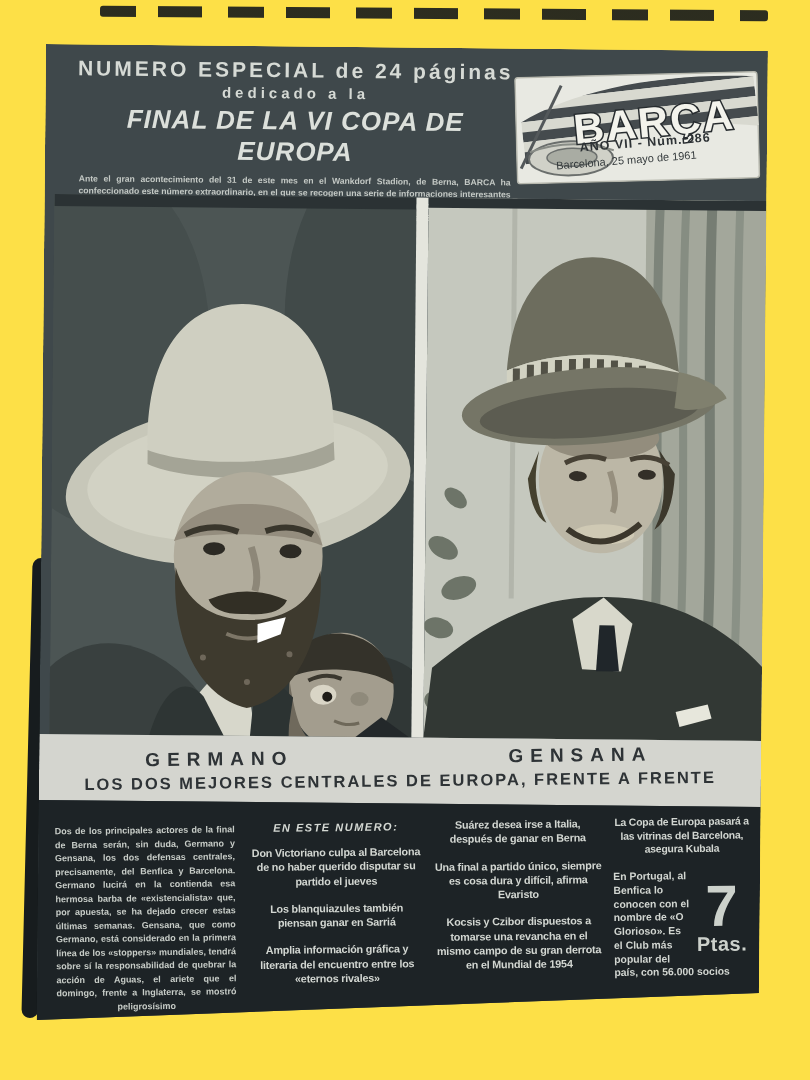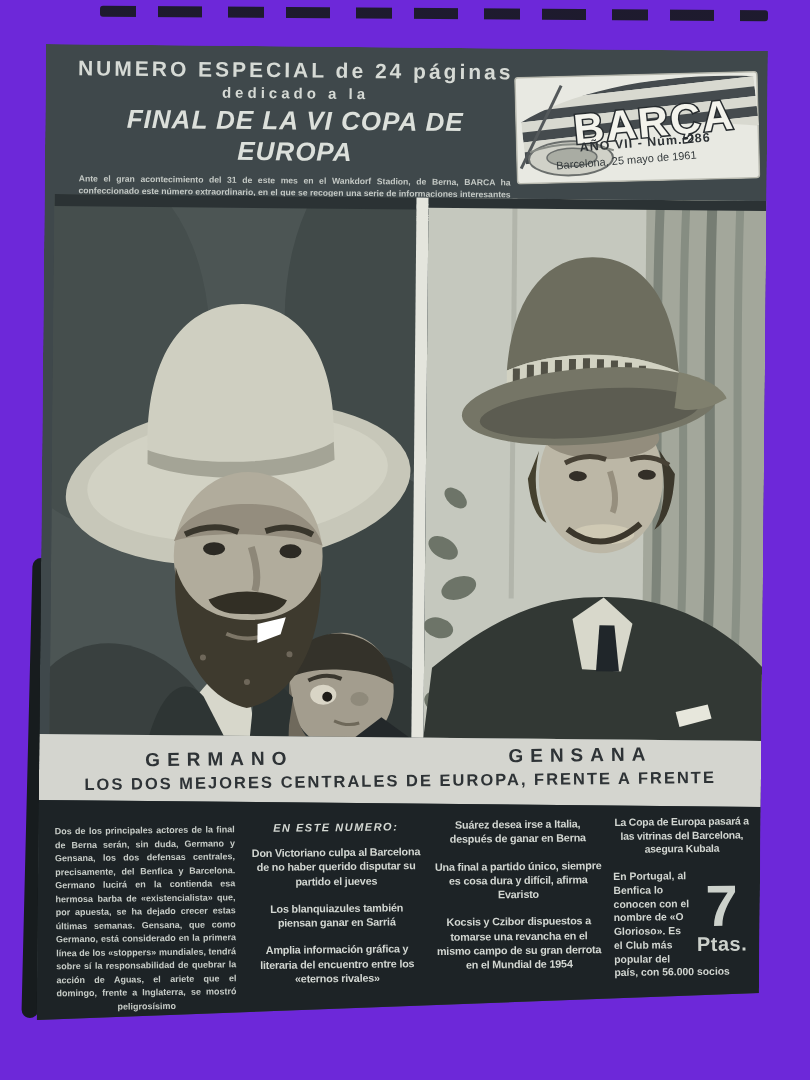--- a/index.html
+++ b/index.html
@@ -1,18 +1,18 @@
 <!DOCTYPE html>
 <html><head>
 <meta charset="utf-8">
 <style>
   html,body{margin:0;padding:0;}
   body{width:810px;height:1080px;background:#ffffff;overflow:hidden;position:relative;
        font-family:"Liberation Sans", sans-serif;}
-  .page{position:absolute;inset:0;background:#6d28d9;}
+  .page{position:absolute;inset:0;background:#fde047;}
 
   
   .artifact-top{position:absolute;left:100px;top:8px;width:668px;height:11px;border-radius:3px;
     background:repeating-linear-gradient(90deg,#15191b 0 36px,transparent 36px 58px,#15191b 58px 102px,transparent 102px 128px);
     transform:rotate(.4deg);opacity:.9;}
   .artifact-left{position:absolute;left:27px;top:558px;width:17px;height:460px;background:#171c1e;
     border-radius:9px;transform:rotate(1.4deg) skewY(-1deg);}
 
   
   .cover{position:absolute;left:46px;top:44px;width:722px;height:976px;background:#3f484b;

